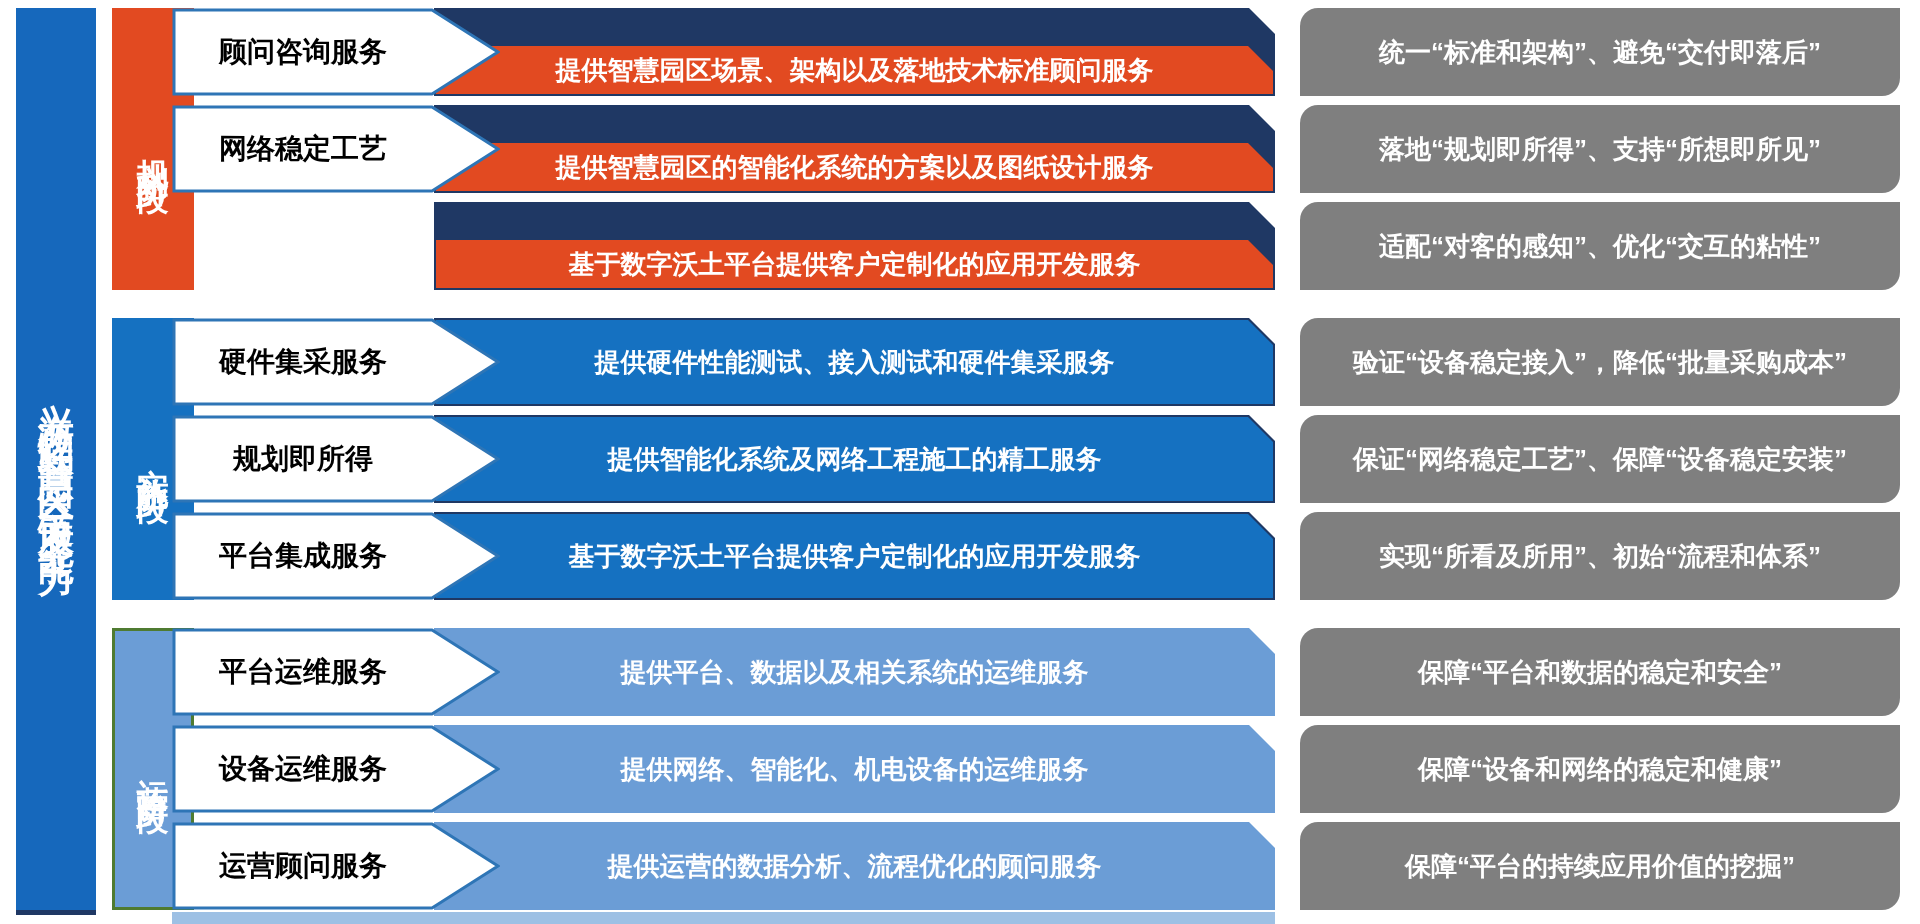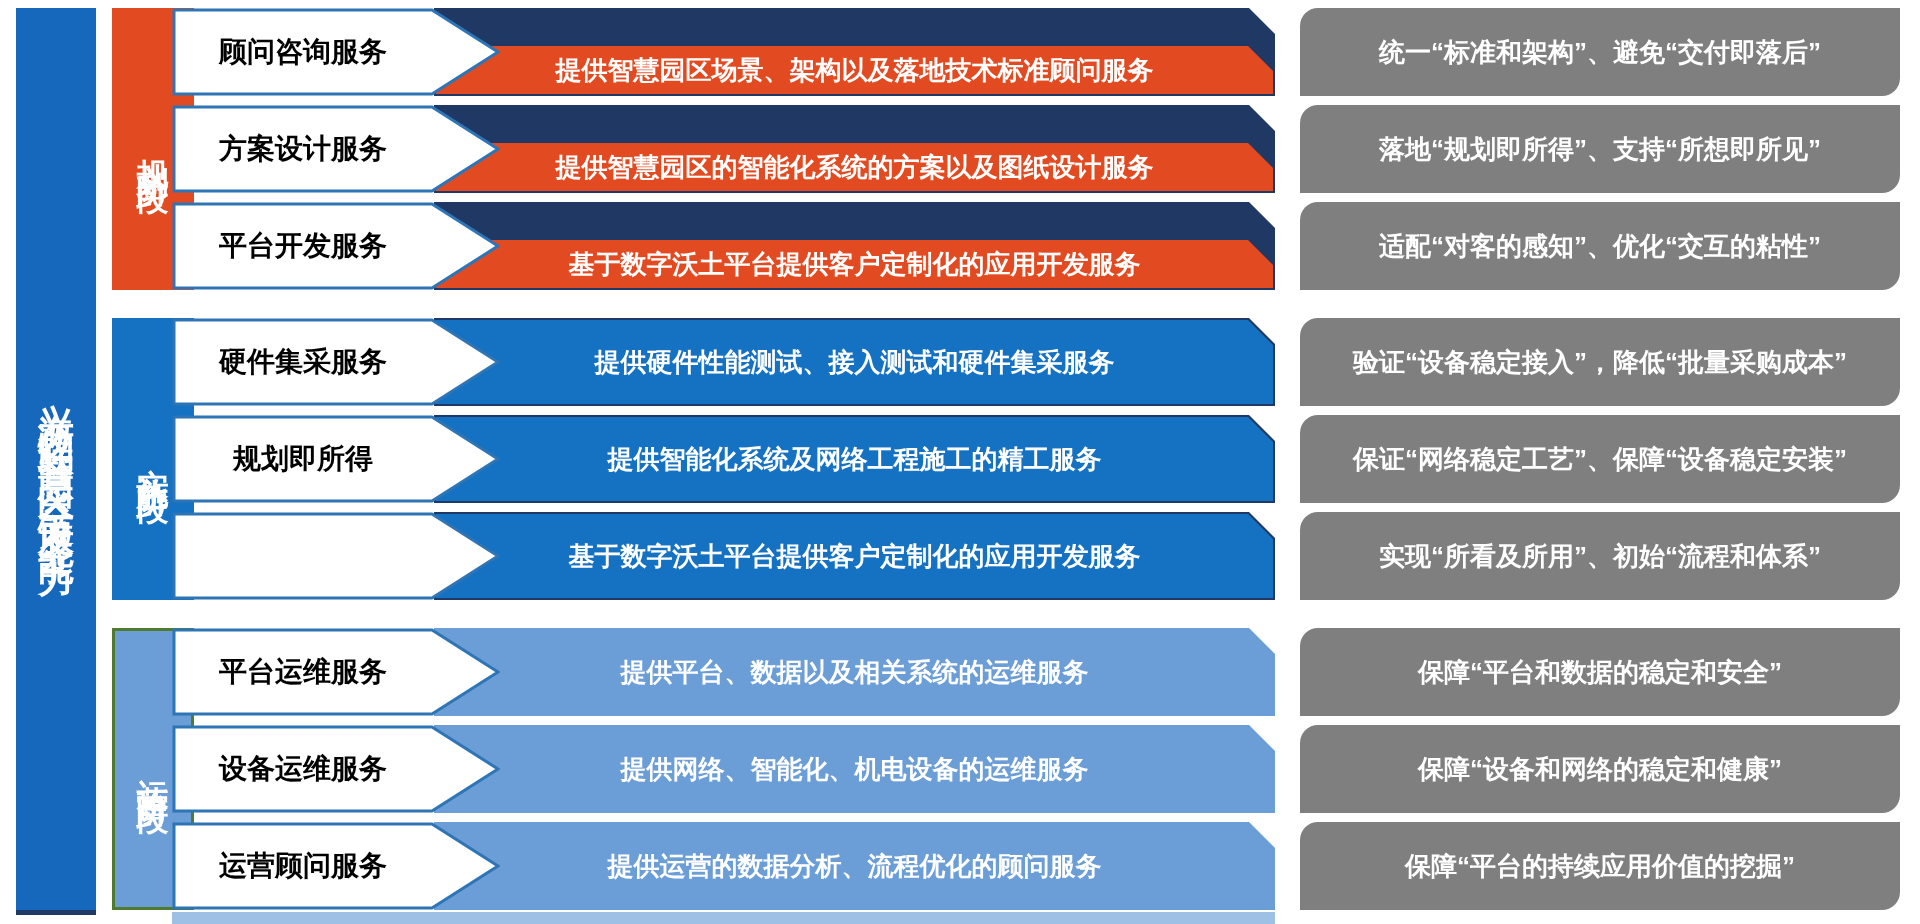--- a/index.html
+++ b/index.html
@@ -114,35 +114,29 @@
       </div>
     </div>
     <div class="row r2">
       <div class="bar-outer">
         <div class="bar-inner">提供智慧园区的智能化系统的方案以及图纸设计服务</div>
       </div>
       <div class="pent">
         <svg width="328" height="88">
             <polygon points="2,2 260,2 326,44 260,86 2,86" fill="#ffffff" stroke="#2E75B6" stroke-width="3"></polygon>
           </svg>
-        <div class="plabel">方案设计服务</div>
+        <div class="plabel">网络稳定工艺</div>
       </div>
       <div class="benefit">
         <span>落地“规划即所得”、支持“所想即所见”</span>
       </div>
     </div>
     <div class="row r3">
       <div class="bar-outer">
         <div class="bar-inner">基于数字沃土平台提供客户定制化的应用开发服务</div>
-      </div>
-      <div class="pent">
-        <svg width="328" height="88">
-            <polygon points="2,2 260,2 326,44 260,86 2,86" fill="#ffffff" stroke="#2E75B6" stroke-width="3"></polygon>
-          </svg>
-        <div class="plabel">平台开发服务</div>
       </div>
       <div class="benefit">
         <span>适配“对客的感知”、优化“交互的粘性”</span>
       </div>
     </div>
   </div>
 
   <div class="group g2">
     <div class="row r1">
       <div class="bar-outer">
@@ -173,20 +167,21 @@
       </div>
     </div>
     <div class="row r3">
       <div class="bar-outer">
         <div class="bar-inner">基于数字沃土平台提供客户定制化的应用开发服务</div>
       </div>
       <div class="pent">
         <svg width="328" height="88">
             <polygon points="2,2 260,2 326,44 260,86 2,86" fill="#ffffff" stroke="#2E75B6" stroke-width="3"></polygon>
           </svg>
+        <div class="plabel">平台集成服务</div>
       </div>
       <div class="benefit">
         <span>实现“所看及所用”、初始“流程和体系”</span>
       </div>
     </div>
   </div>
 
   <div class="group g3">
     <div class="row r1">
       <div class="bar-outer">

